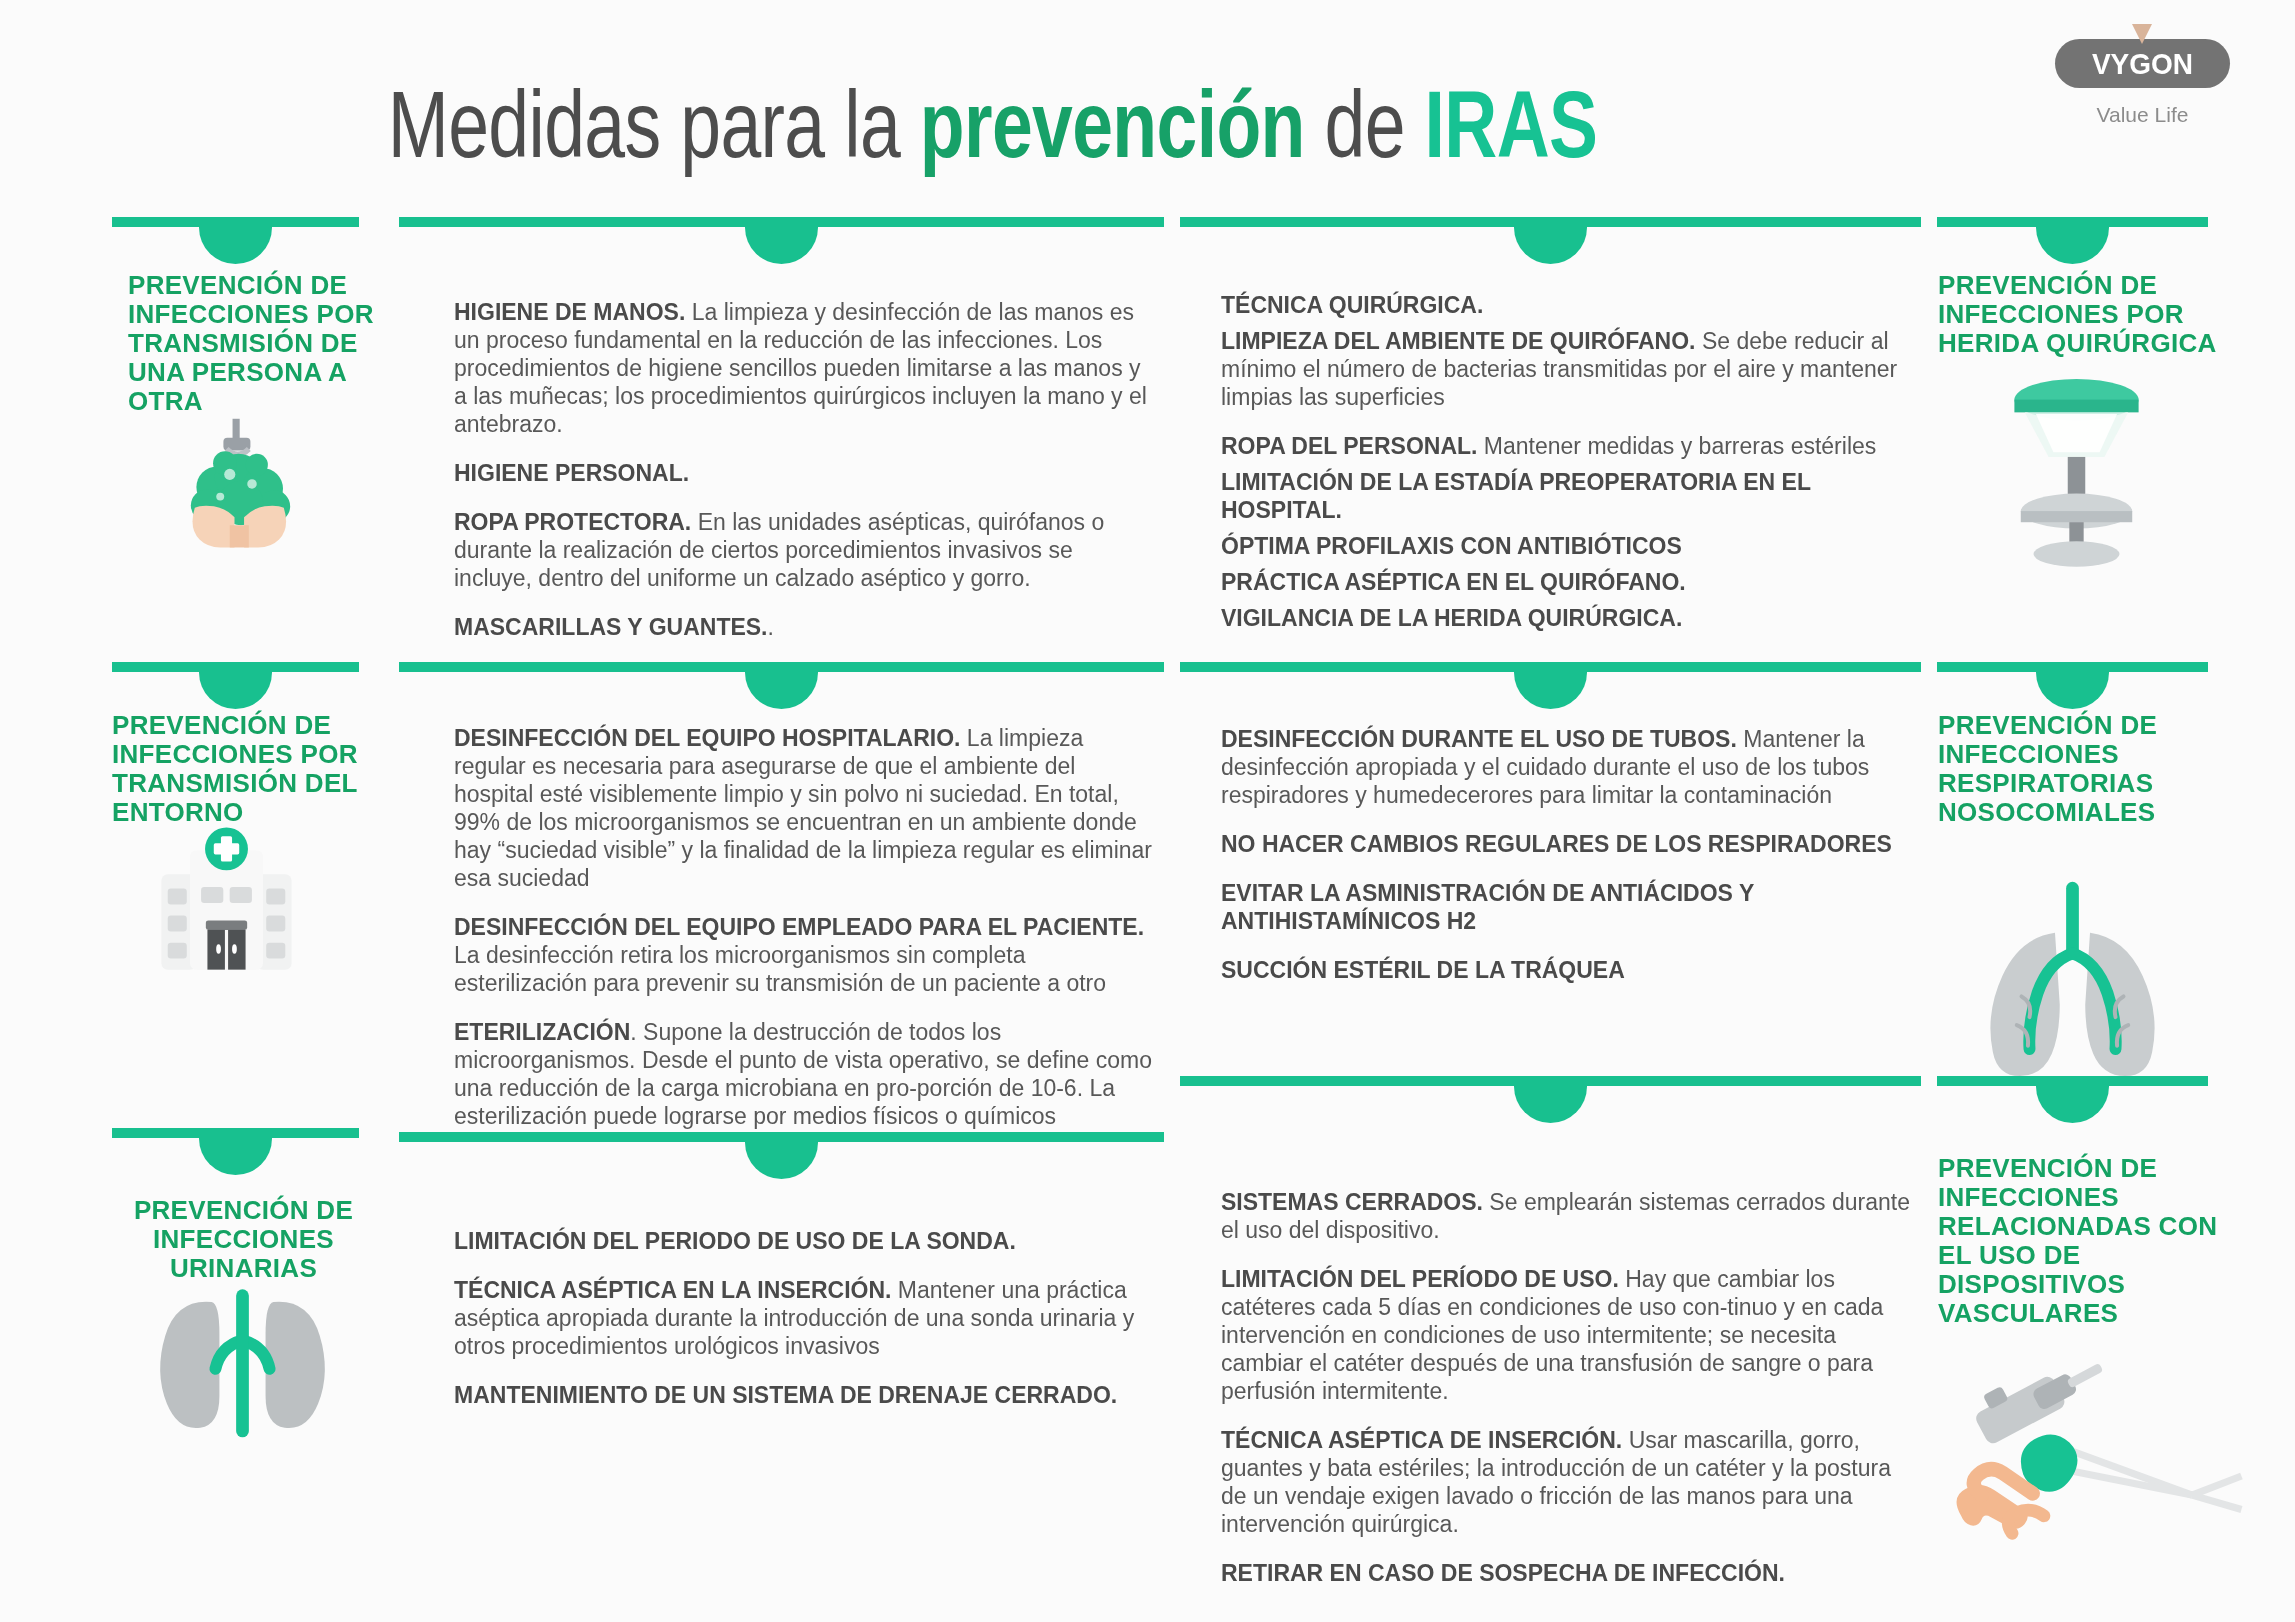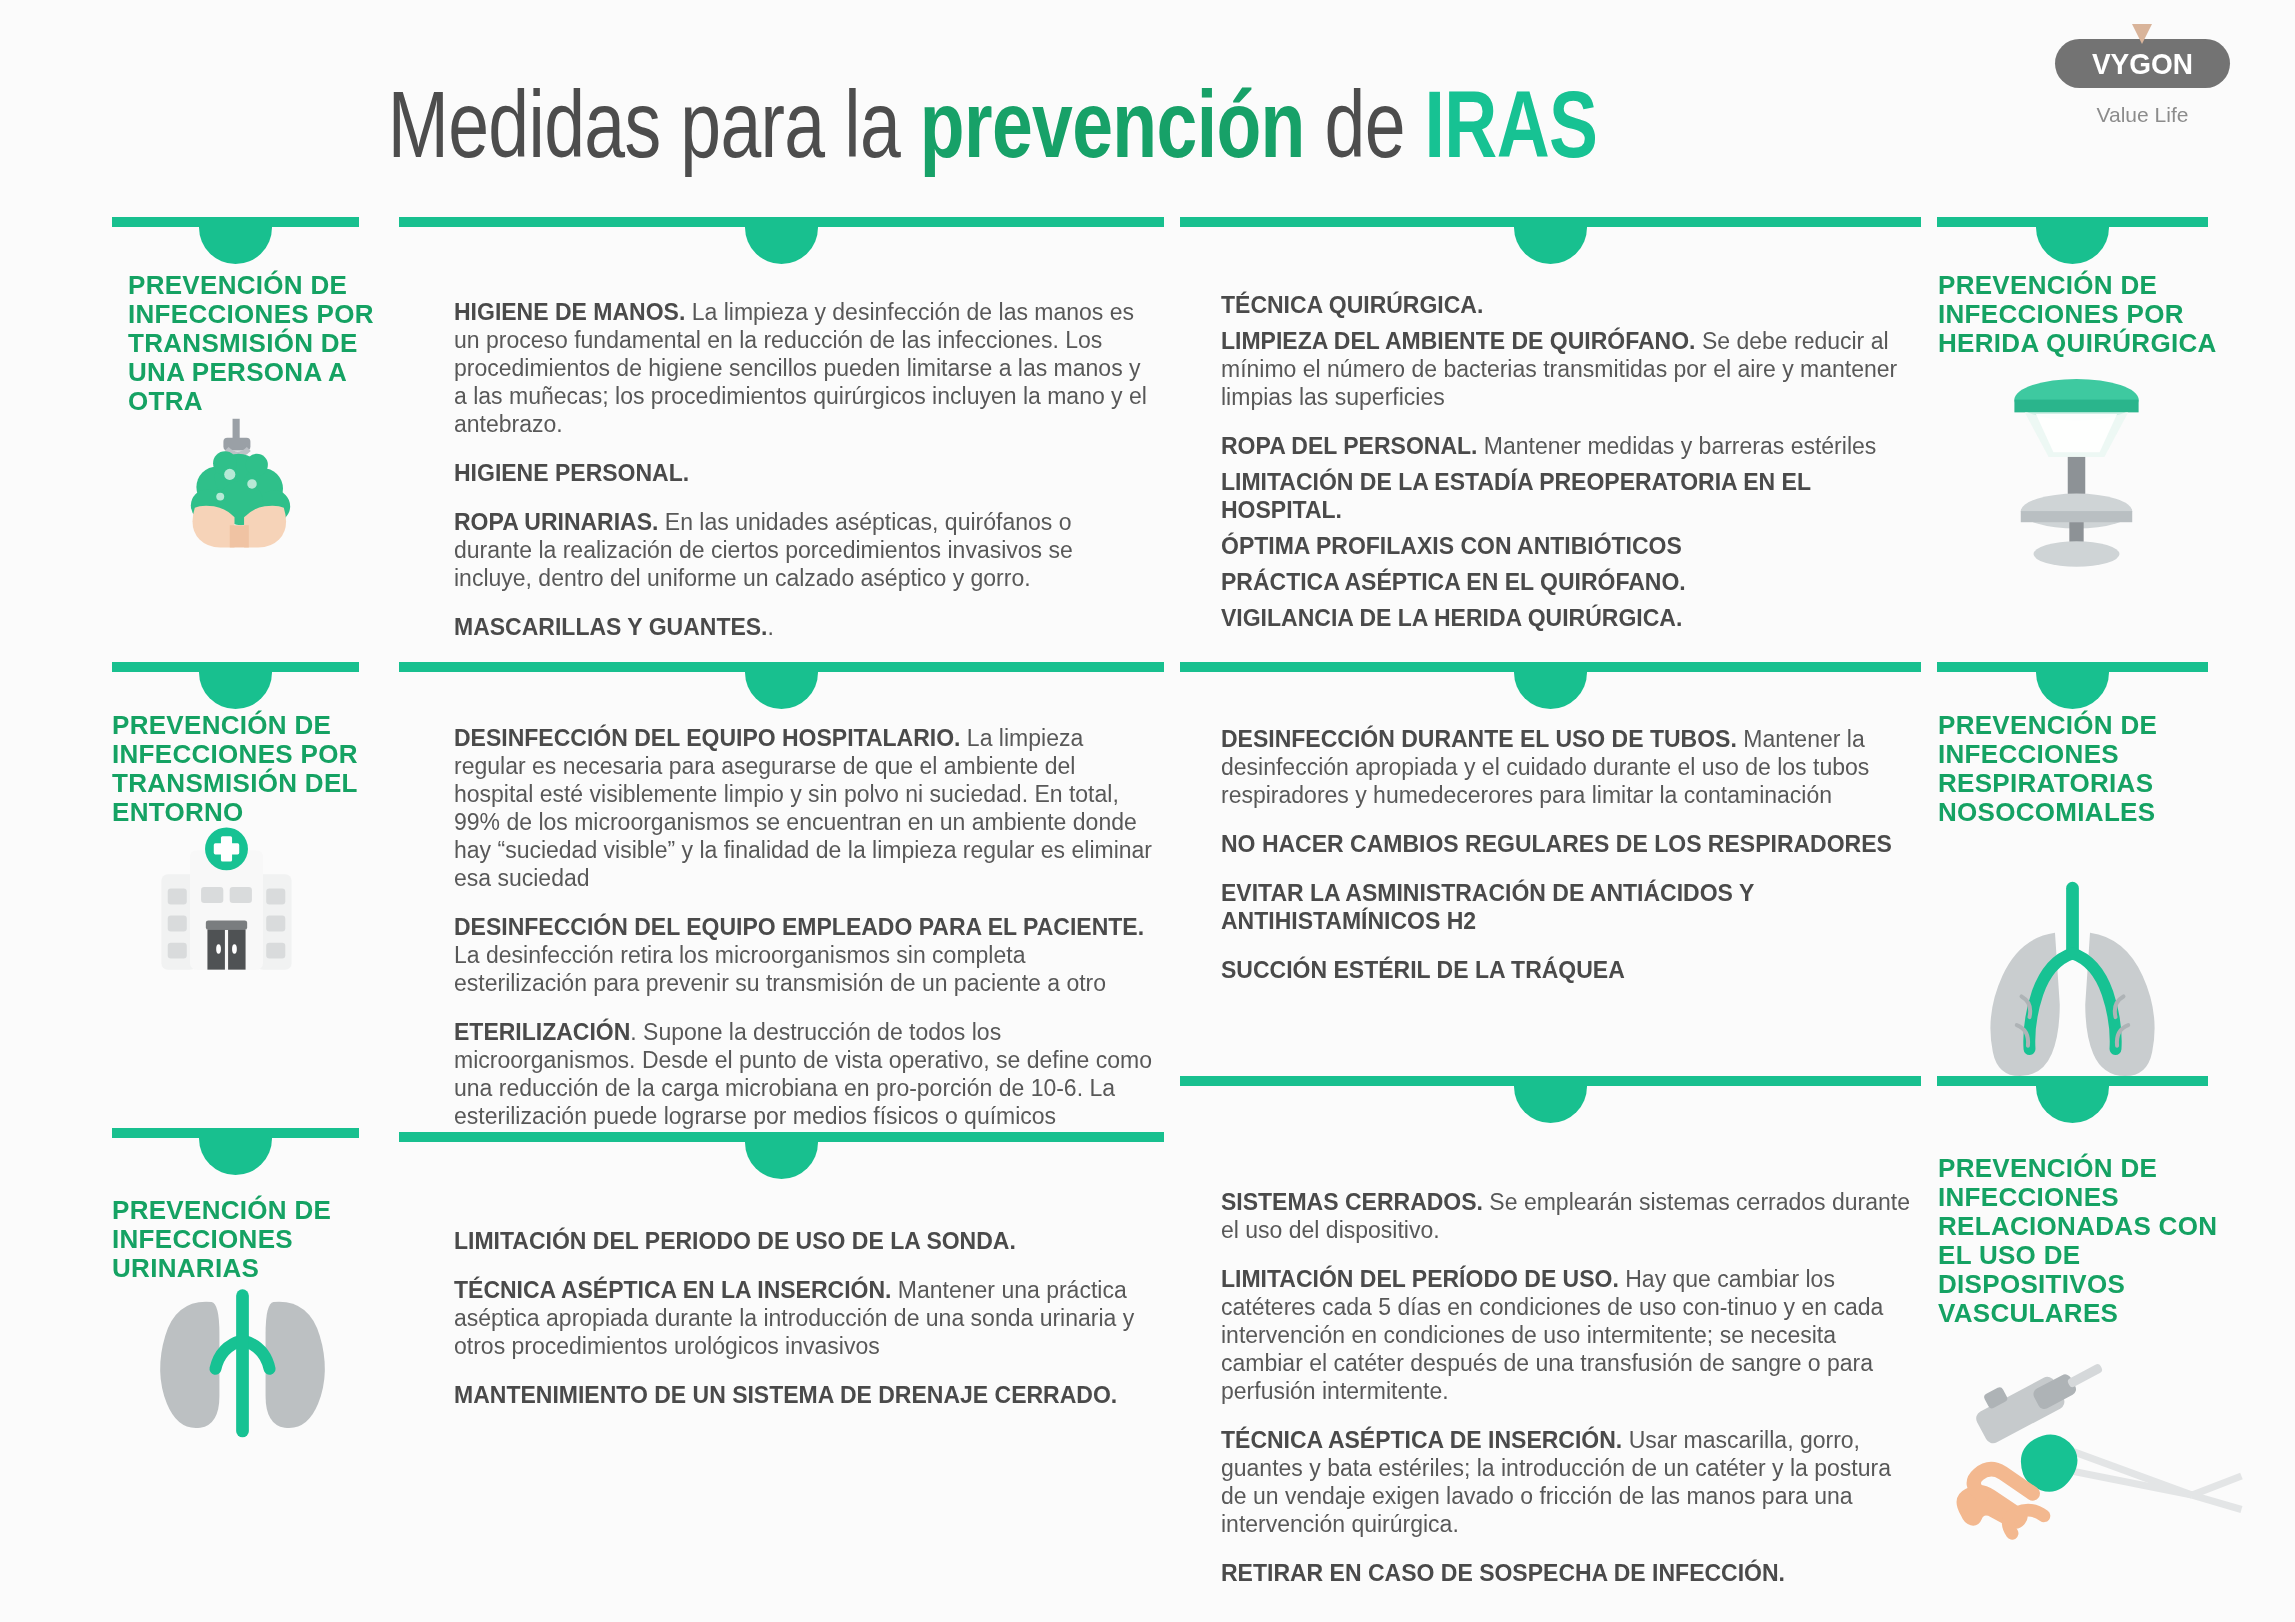--- a/index.html
+++ b/index.html
@@ -127,21 +127,21 @@
   </svg>
 </div>
 
 <div class="card" style="left:399px;top:217px;width:765px;height:48px;">
   <div class="tab-bar"></div>
   <div class="tab-notch"></div>
 </div>
 <div class="body-col" style="left:454px;top:298px;width:697px;">
   <p class="para"><b>HIGIENE DE MANOS.</b><span> La limpieza y desinfección de las manos es un proceso fundamental en la reducción de las infecciones. Los procedimientos de higiene sencillos pueden limitarse a las manos y a las muñecas; los procedimientos quirúrgicos incluyen la mano y el antebrazo.</span></p>
   <p class="para"><b>HIGIENE PERSONAL.</b><span></span></p>
-  <p class="para"><b>ROPA URINARIAS.</b><span> En las unidades asépticas, quirófanos o durante la realización de ciertos porcedimientos invasivos se incluye, dentro del uniforme un calzado aséptico y gorro.</span></p>
+  <p class="para"><b>ROPA PROTECTORA.</b><span> En las unidades asépticas, quirófanos o durante la realización de ciertos porcedimientos invasivos se incluye, dentro del uniforme un calzado aséptico y gorro.</span></p>
   <p class="para"><b>MASCARILLAS Y GUANTES.</b><span>.</span></p>
 </div>
 
 <div class="card" style="left:1180px;top:217px;width:741px;height:48px;">
   <div class="tab-bar"></div>
   <div class="tab-notch"></div>
 </div>
 <div class="body-col" style="left:1221px;top:291px;width:709px;">
   <p class="para tight"><b>TÉCNICA QUIRÚRGICA.</b><span></span></p>
   <p class="para"><b>LIMPIEZA DEL AMBIENTE DE QUIRÓFANO.</b><span> Se debe reducir al mínimo el número de bacterias transmitidas por el aire y mantener limpias las superficies</span></p>
@@ -244,21 +244,21 @@
       <path d="M214 150 q-14 8 -10 26"></path>
         <path d="M220 186 q-16 6 -14 26"></path>
     </g>
   </svg>
 </div>
 
 <div class="card" style="left:112px;top:1128px;width:247px;height:48px;">
   <div class="tab-bar"></div>
   <div class="tab-notch"></div>
 </div>
-<div class="side-head" style="left:112px;top:1196px;width:263px;">PREVENCIÓN DE INFECCIONES URINARIAS</div>
+<div class="side-head" style="left:112px;top:1196px;width:263px;text-align:center;">PREVENCIÓN DE INFECCIONES URINARIAS</div>
 
 <div class="icon" style="left:143px;top:1275px;">
   <svg width="199" height="175" viewBox="0 0 250 220">
     <path d="M86 34 q-44 -4 -58 42 q-14 46 2 86 q14 34 42 30 q24 -4 24 -40 l0 -78 q0 -38 -10 -40 z" fill="#bcc0c2"></path>
     <path d="M164 34 q44 -4 58 42 q14 46 -2 86 q-14 34 -42 30 q-24 -4 -24 -40 l0 -78 q0 -38 10 -40 z" fill="#bcc0c2"></path>
     <path d="M125 26 L125 82" stroke="#17c293" stroke-width="16" stroke-linecap="round" fill="none"></path>
     <path d="M125 82 q-28 8 -34 36" stroke="#17c293" stroke-width="15" stroke-linecap="round" fill="none"></path>
     <path d="M125 82 q28 8 34 36" stroke="#17c293" stroke-width="15" stroke-linecap="round" fill="none"></path>
     <path d="M125 82 L125 196" stroke="#17c293" stroke-width="16" stroke-linecap="round" fill="none"></path>
   </svg>

